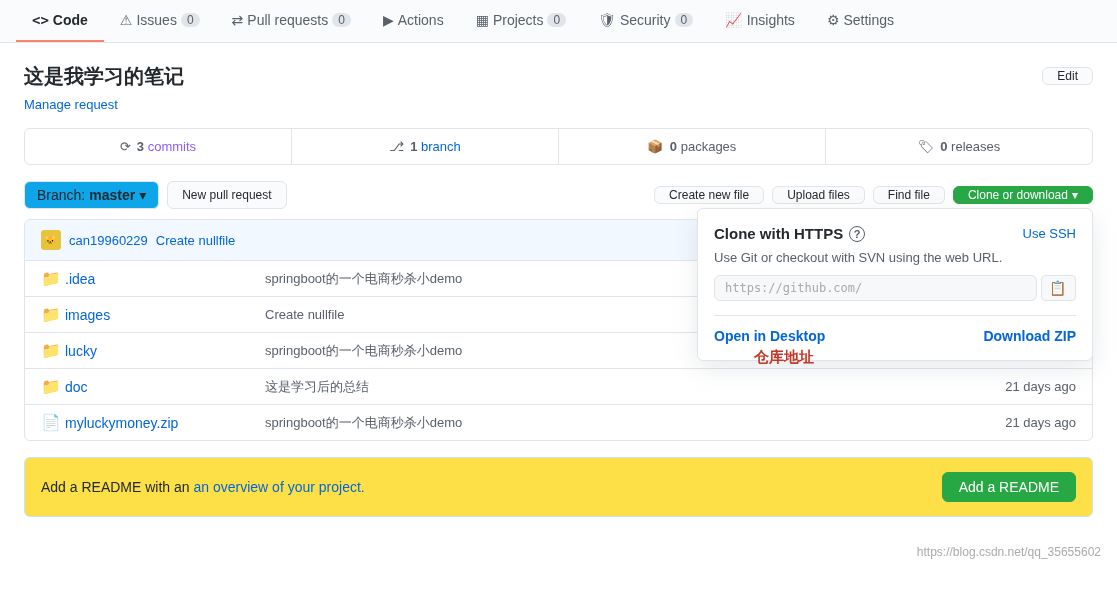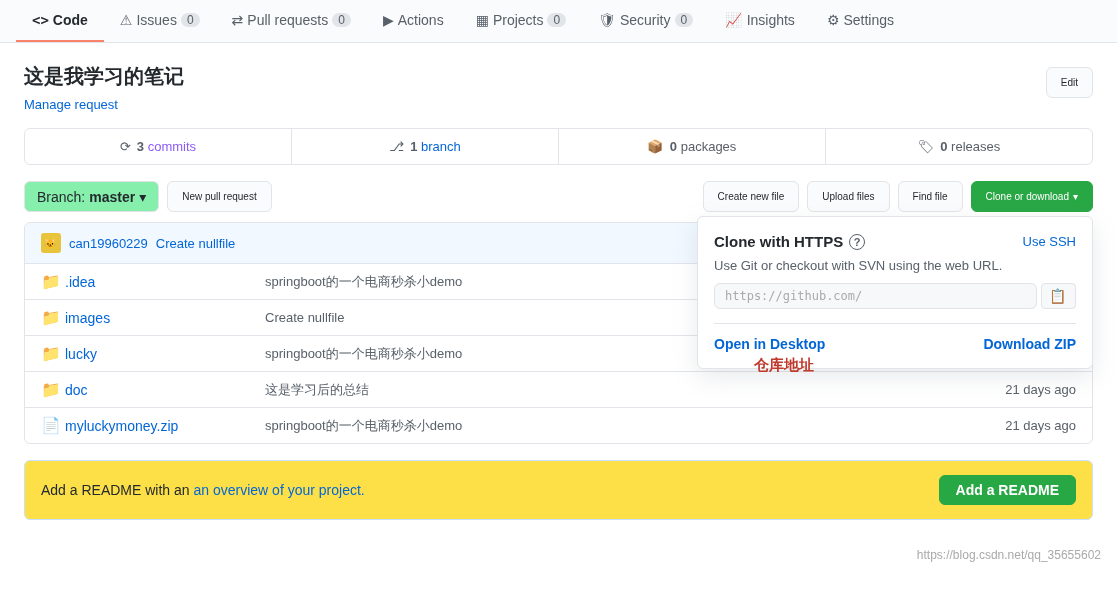--- a/index.html
+++ b/index.html
@@ -21,23 +21,23 @@
     
     .stats-bar { display: flex; border: 1px solid #e1e4e8; border-radius: 6px; margin: 16px 0; overflow: hidden; }
     .stat-item { flex: 1; display: flex; align-items: center; justify-content: center; padding: 10px; border-right: 1px solid #e1e4e8; font-size: 13px; color: #586069; gap: 6px; }
     .stat-item:last-child { border-right: none; }
     
     
     .file-toolbar { display: flex; align-items: center; justify-content: space-between; margin-bottom: 10px; }
     .toolbar-left { display: flex; gap: 8px; }
     .toolbar-right { display: flex; gap: 8px; position: relative; }
     
-    .branch-btn { display: flex; align-items: center; gap: 4px; padding: 5px 12px; border: 1px solid #e1e4e8; border-radius: 6px; background: #86efac; cursor: pointer; font-size: 14px; color: #24292e; }
-    
-    .btn { padding: 9px 14px; border-radius: 6px; border: 1px solid #e1e4e8; background: #fafbfc; cursor: pointer; font-size: 10px; color: #24292e; }
+    .branch-btn { display: flex; align-items: center; gap: 4px; padding: 5px 12px; border: 1px solid #e1e4e8; border-radius: 6px; background: #0ea5e9; cursor: pointer; font-size: 14px; color: #24292e; }
+    
+    .btn { padding: 1px 14px; border-radius: 6px; border: 1px solid #e1e4e8; background: #fafbfc; cursor: pointer; font-size: 12px; color: #24292e; }
     .btn-create { background: #fafbfc; border-color: #e1e4e8; }
     .btn-green { background: #28a745; color: #fff; border-color: #28a745; display: flex; align-items: center; gap: 4px; }
     
     
     .file-table { border: 1px solid #e1e4e8; border-radius: 6px; overflow: hidden; margin-bottom: 16px; }
     .file-table-header { background: #f1f8ff; padding: 10px 16px; border-bottom: 1px solid #e1e4e8; display: flex; align-items: center; gap: 8px; font-size: 13px; }
     .avatar-small { width: 20px; height: 20px; border-radius: 3px; background: #e8c43d; display: inline-flex; align-items: center; justify-content: center; font-size: 10px; }
     .commit-author { color: #0366d6; }
     .commit-msg { color: #0366d6; }
     
@@ -59,21 +59,21 @@
     .copy-btn { padding: 4px 8px; border: 1px solid #e1e4e8; border-radius: 4px; background: #f6f8fa; cursor: pointer; font-size: 14px; }
     .clone-actions { display: flex; justify-content: space-between; margin-top: 14px; border-top: 1px solid #e1e4e8; padding-top: 12px; }
     .clone-action-btn { color: #0366d6; font-size: 14px; font-weight: 600; cursor: pointer; background: none; border: none; }
     
     
     .annotation-text { color: #c0392b; font-size: 15px; font-weight: 600; position: absolute; }
     
     
     .readme-banner { display: flex; align-items: center; justify-content: space-between; padding: 14px 16px; background: #fde047; border: 1px solid #c8e1ff; border-radius: 6px; }
     .readme-link { color: #0366d6; }
-    .btn-add-readme { background: #28a745; color: #fff; border: 1px solid #28a745; border-radius: 6px; padding: 6px 16px; cursor: pointer; font-size: 14px; font-weight: 700; }
+    .btn-add-readme { background: #28a745; color: #fff; border: 1px solid #28a745; border-radius: 6px; padding: 6px 16px; cursor: pointer; font-size: 14px; font-weight: 400; }
     
     
     .watermark { text-align: right; color: #aaa; font-size: 12px; padding: 8px 16px; }
     
     .question-mark { display: inline-flex; align-items: center; justify-content: center; width: 16px; height: 16px; border: 1px solid #586069; border-radius: 50%; font-size: 11px; color: #586069; cursor: pointer; }
   </style>
 </head>
 <body>
 
 <div class="repo-nav">

